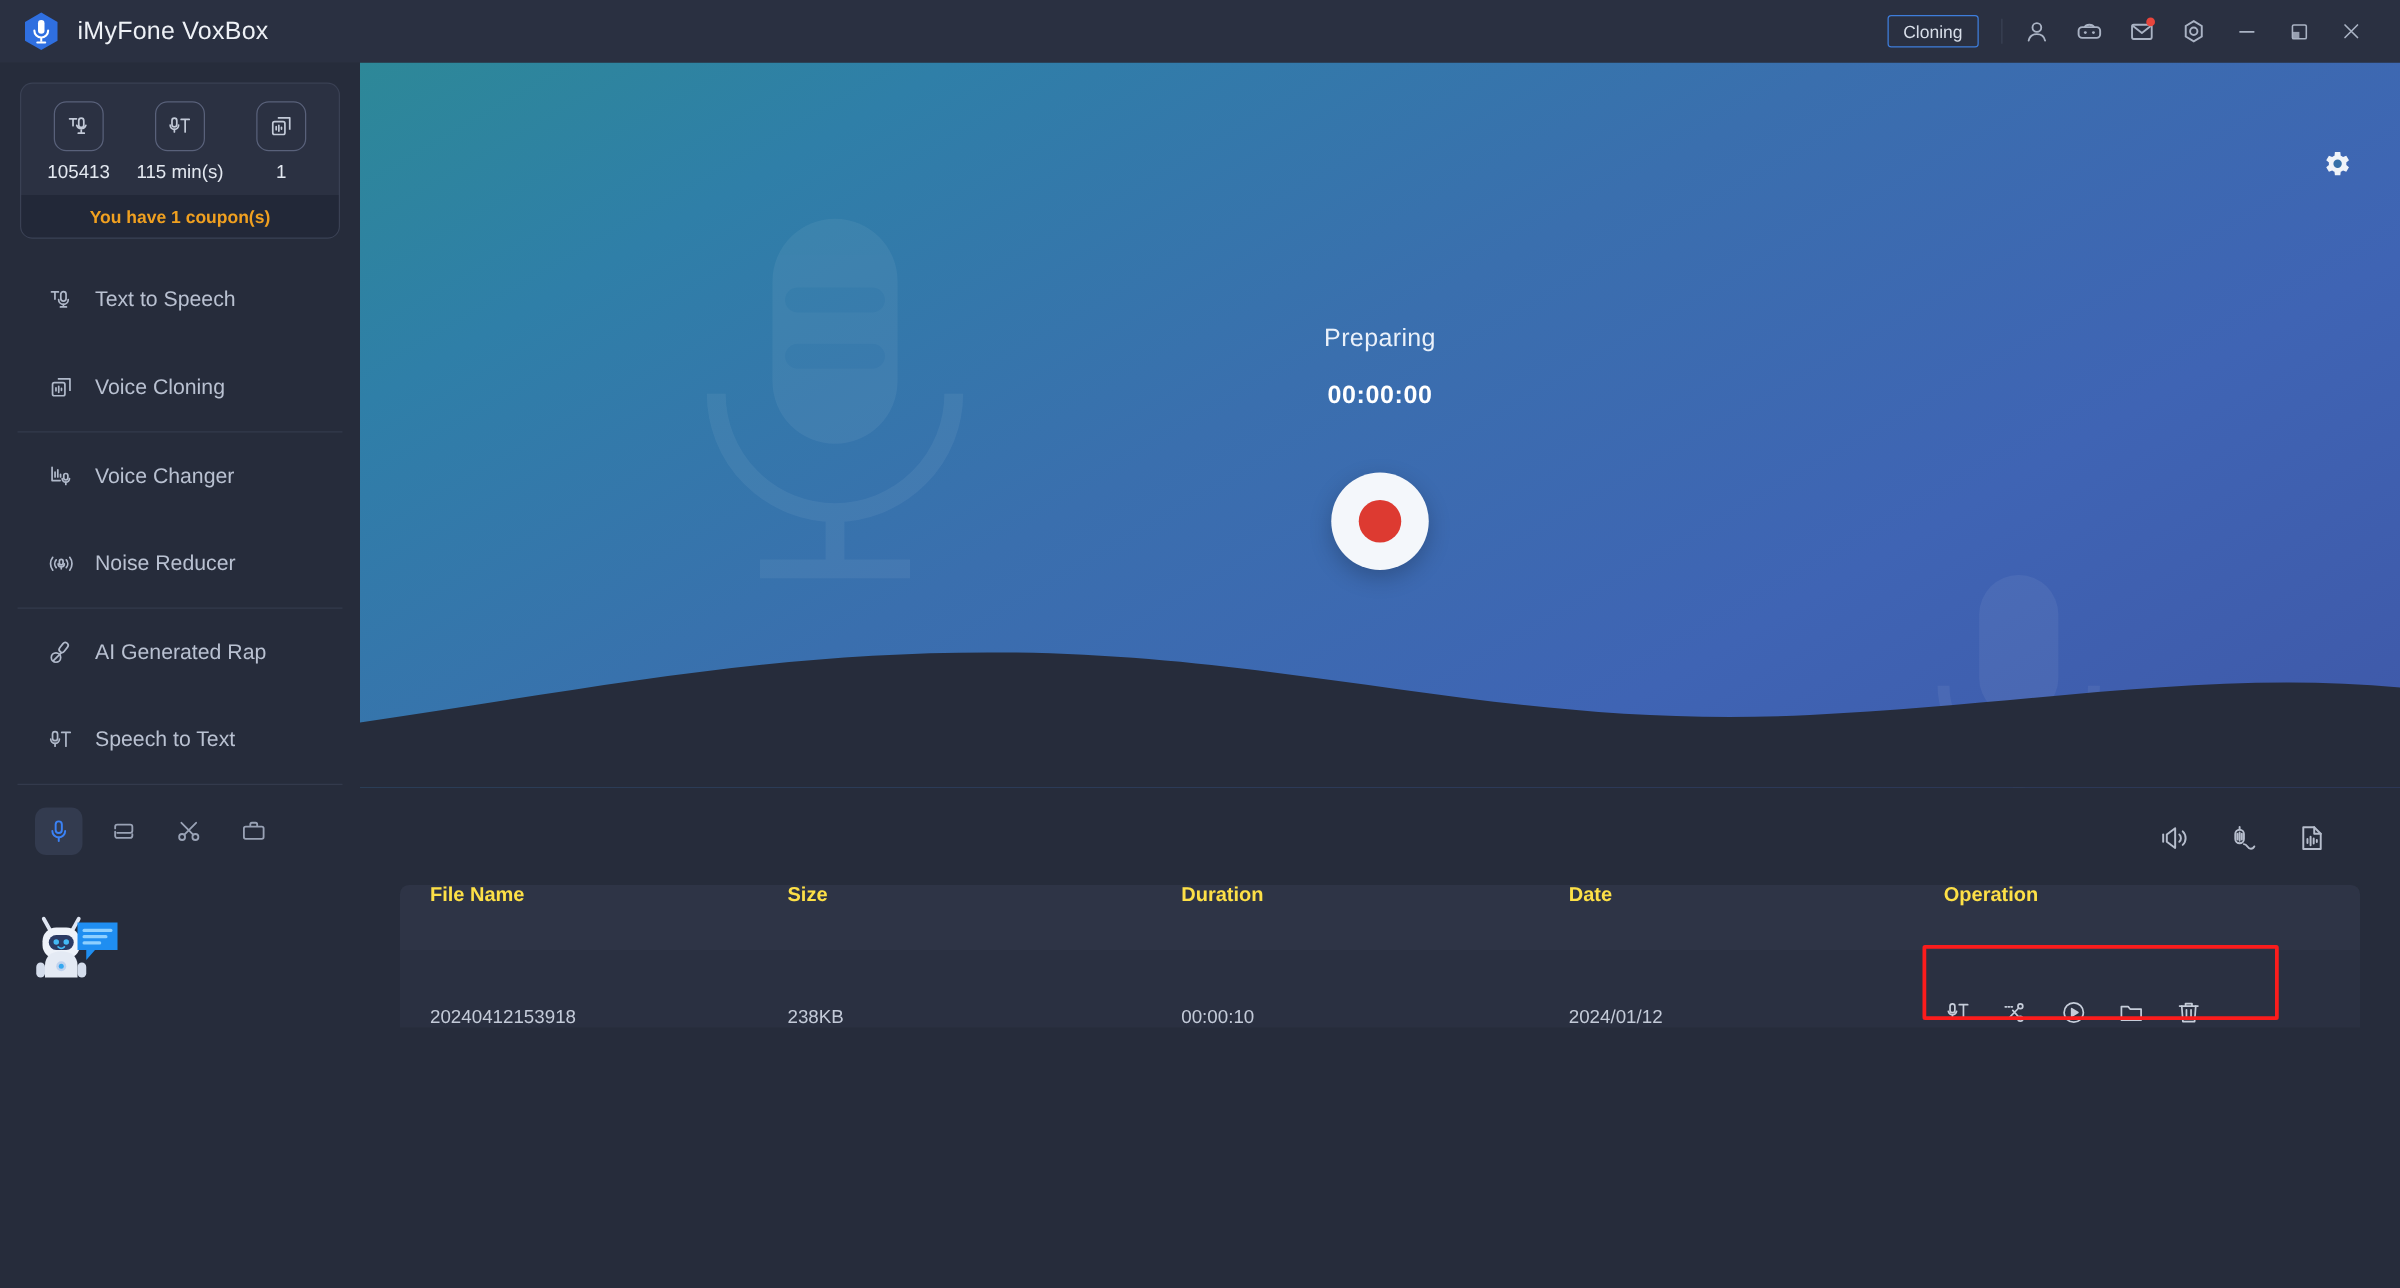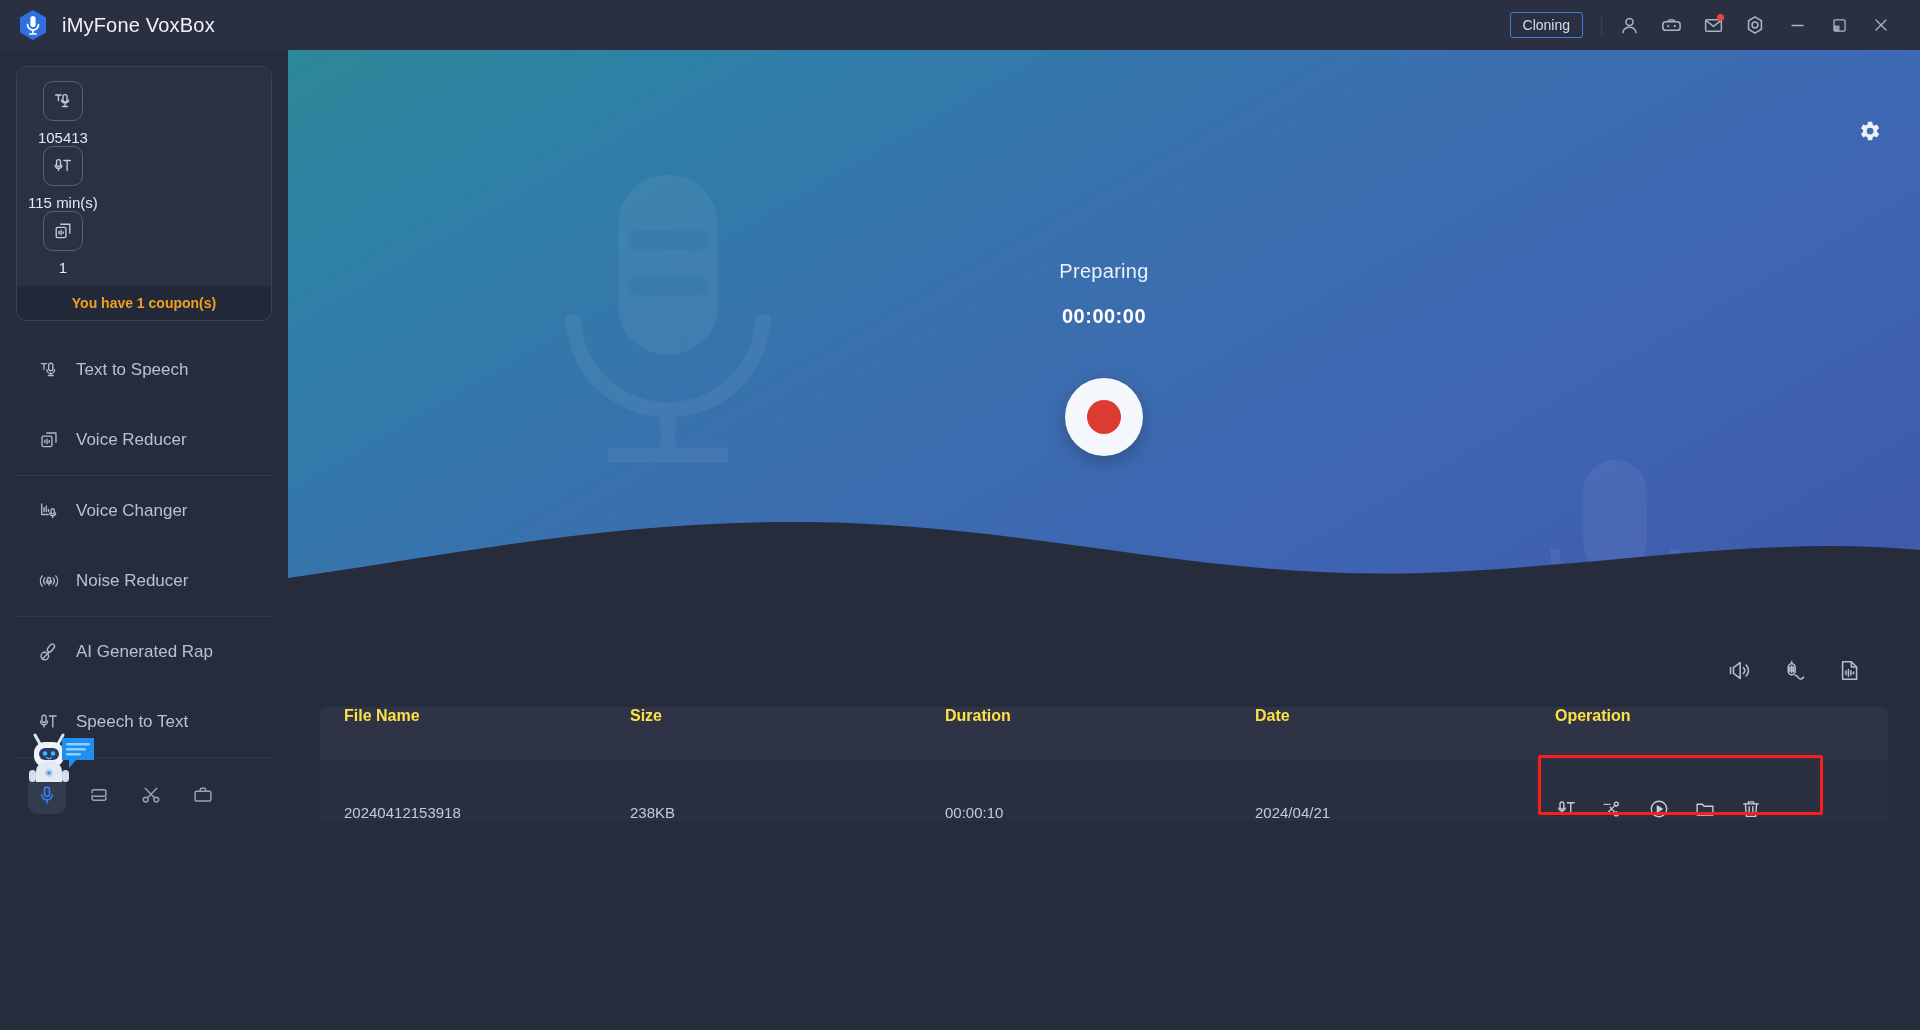--- a/index.html
+++ b/index.html
@@ -52,21 +52,21 @@
     width:288px; flex:0 0 288px;
     background:#262c3b;
     display:flex; flex-direction:column;
     position:relative;
   }
   .stats-card {
     margin:16px 16px 0 16px;
     border:1px solid #3a4154; border-radius:10px;
     overflow:hidden; background:#2b3142;
   }
-  .stats-row { display:flex; justify-content:space-between; padding:14px 6px 10px 6px;flex-direction:column; }
+  .stats-row { display:flex; justify-content:space-between; padding:14px 6px 10px 6px; }
   .stat { display:flex; flex-direction:column; align-items:center; gap:8px; width:33%; }
   .stat-icon {
     width:40px; height:40px; border:1px solid #59617a; border-radius:10px;
     display:flex; align-items:center; justify-content:center; color:#c3cad8;
   }
   .stat-val { color:#e3e8f0; font-size:15px; white-space:nowrap; }
   .coupon {
     background:#222838; text-align:center; color:#f0a020;
     font-size:14px; font-weight:bold; padding:9px 0;
   }
@@ -294,21 +294,21 @@
         </div>
 
         <div class="nav-item">
           <span class="ico">
             <svg width="22" height="22" viewBox="0 0 24 24" fill="none" stroke="currentColor" stroke-width="1.5" stroke-linejoin="round">
               <path d="M9 4.4h10.6V15"></path>
               <rect x="4.4" y="7.8" width="10.8" height="11.4" rx="1.6"></rect>
               <path d="M7.4 12.3v2.6M9.8 11v5.2M12.2 12.8v1.7" stroke-linecap="round"></path>
             </svg>
           </span>
-          <span>Voice Reducer</span>
+          <span>Voice Cloning</span>
         </div>
 
         <div class="nav-divider"></div>
 
         <div class="nav-item">
           <span class="ico">
             <svg width="22" height="22" viewBox="0 0 24 24" fill="none" stroke="currentColor" stroke-width="1.5" stroke-linecap="round" stroke-linejoin="round">
               <path d="M4 4.2v11.6h7"></path>
               <path d="M6.6 12.6V8.4M9 12.6V6.4M11.4 12.6v-2.2"></path>
               <rect x="14.2" y="9.6" width="3.6" height="5.6" rx="1.8"></rect>
@@ -490,21 +490,21 @@
             <div class="c-size">Size</div>
             <div class="c-dur">Duration</div>
             <div class="c-date">Date</div>
             <div class="c-op">Operation</div>
           </div>
 
           <div class="trow">
             <div class="c-name">20240412153918</div>
             <div class="c-size">238KB</div>
             <div class="c-dur">00:00:10</div>
-            <div class="c-date">2024/04/21</div>
+            <div class="c-date">2024/01/12</div>
             <div class="c-op">
               <div class="op-icons">
                 <span class="op">
                   <svg width="22" height="22" viewBox="0 0 24 24" fill="none" stroke="currentColor" stroke-width="1.5" stroke-linecap="round">
                     <rect x="4.4" y="4.4" width="4.2" height="7.8" rx="2.1"></rect>
                     <path d="M2.9 11a3.7 3.7 0 0 0 7.2 0"></path>
                     <path d="M6.5 14.6v2.4"></path>
                     <path d="M12.4 5.2h7.4M16.1 5.2v12"></path>
                   </svg>
                 </span>

